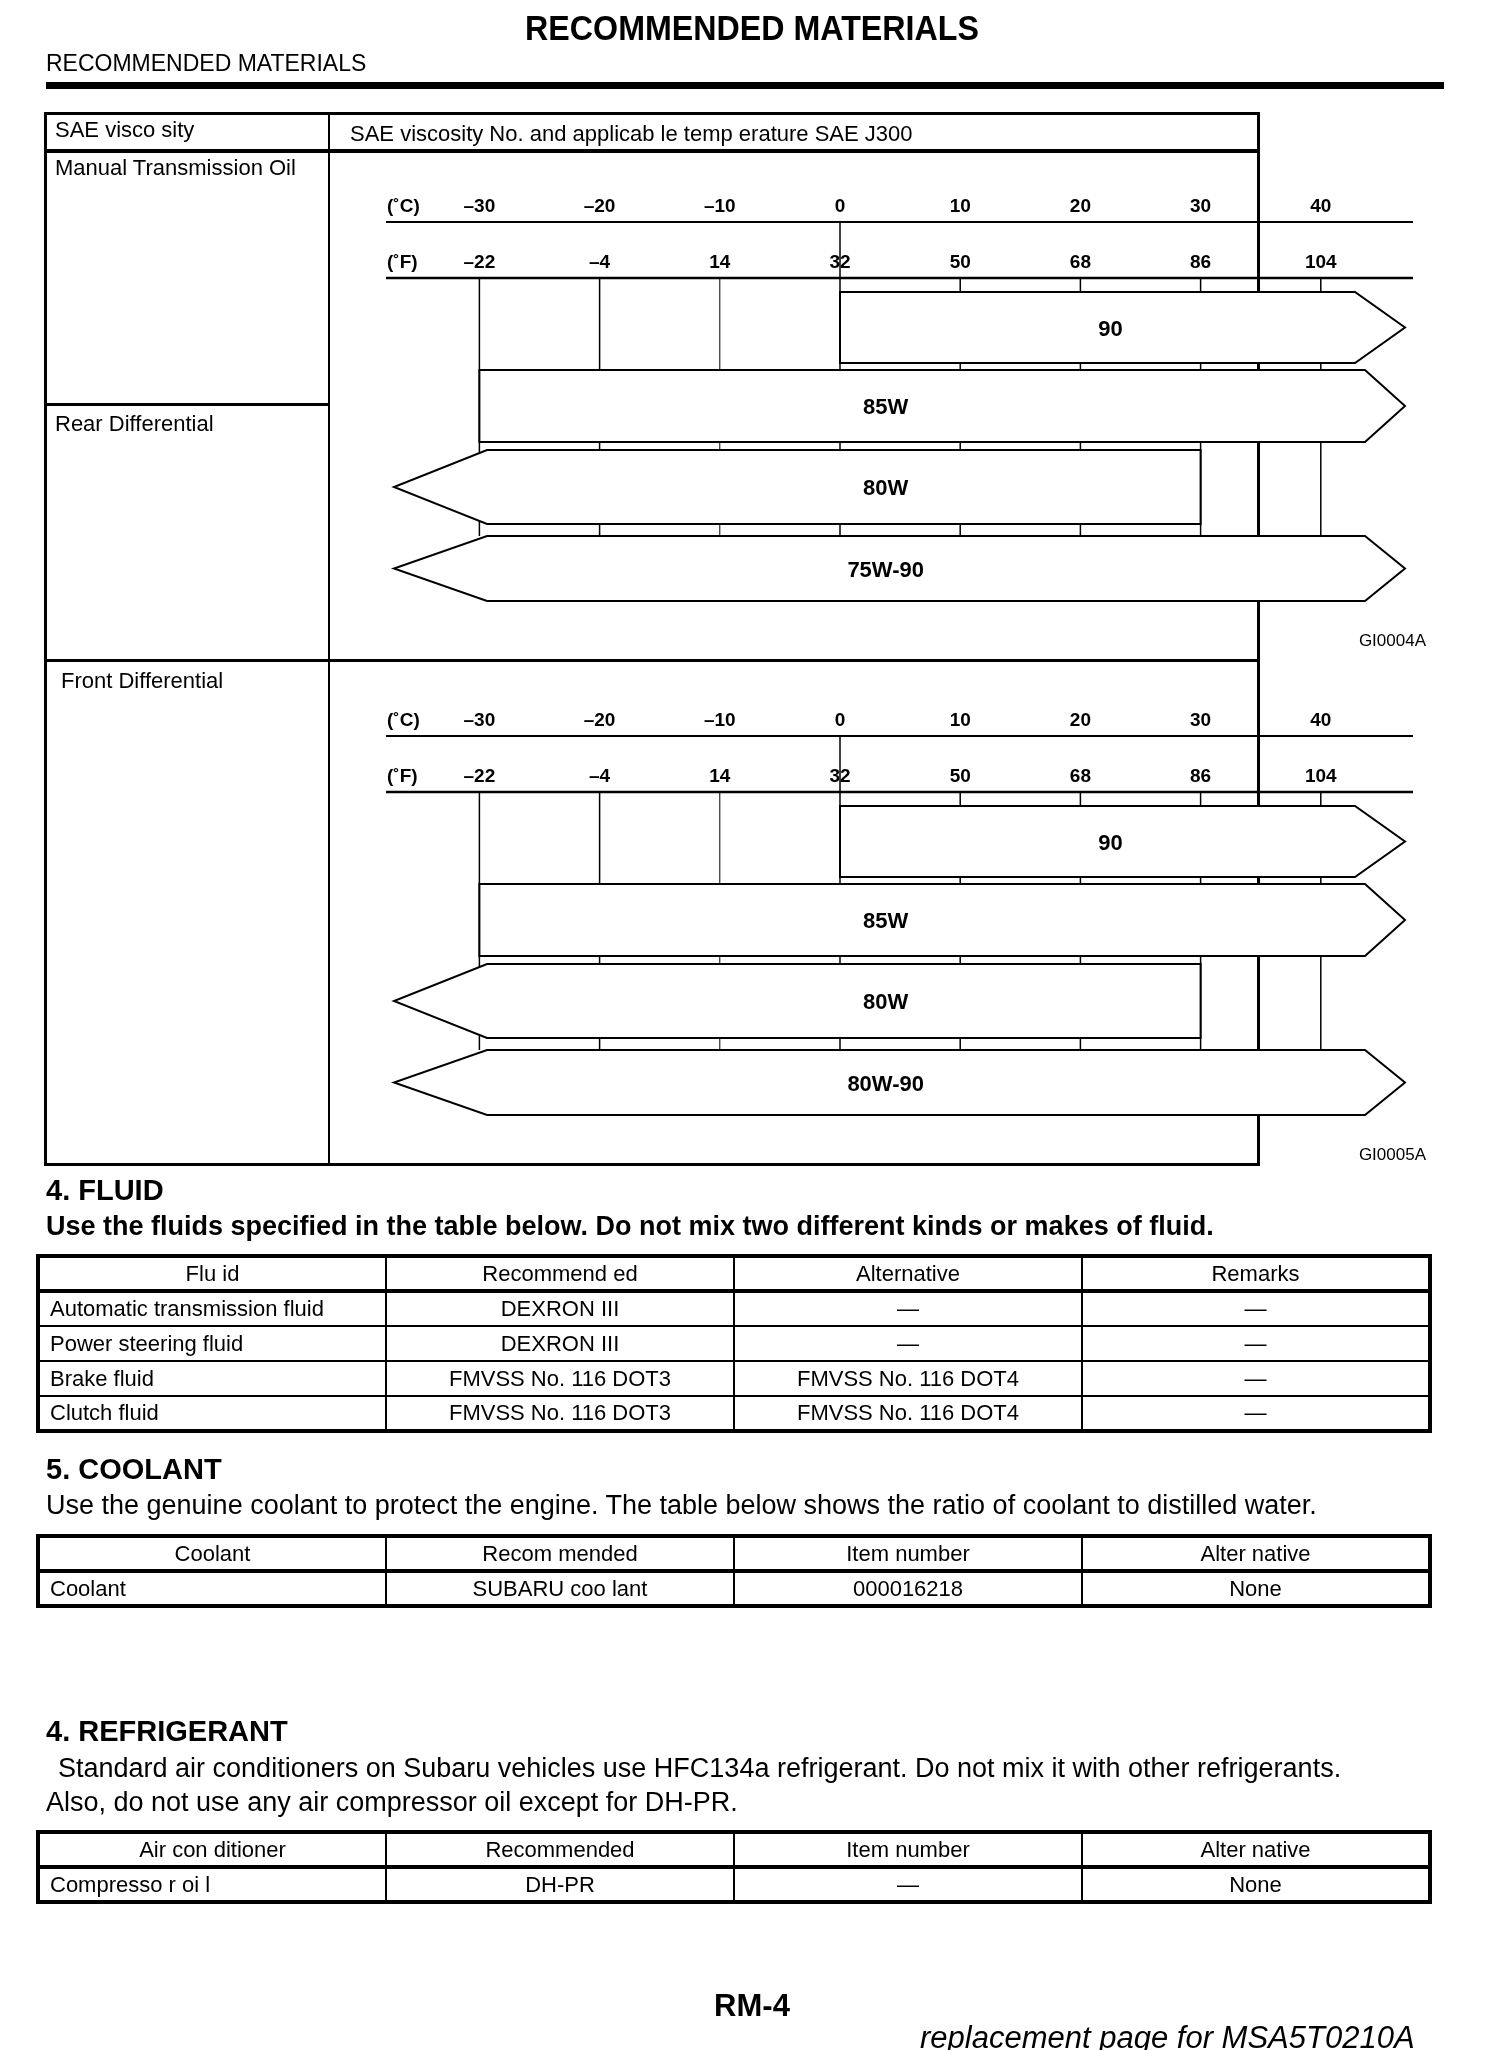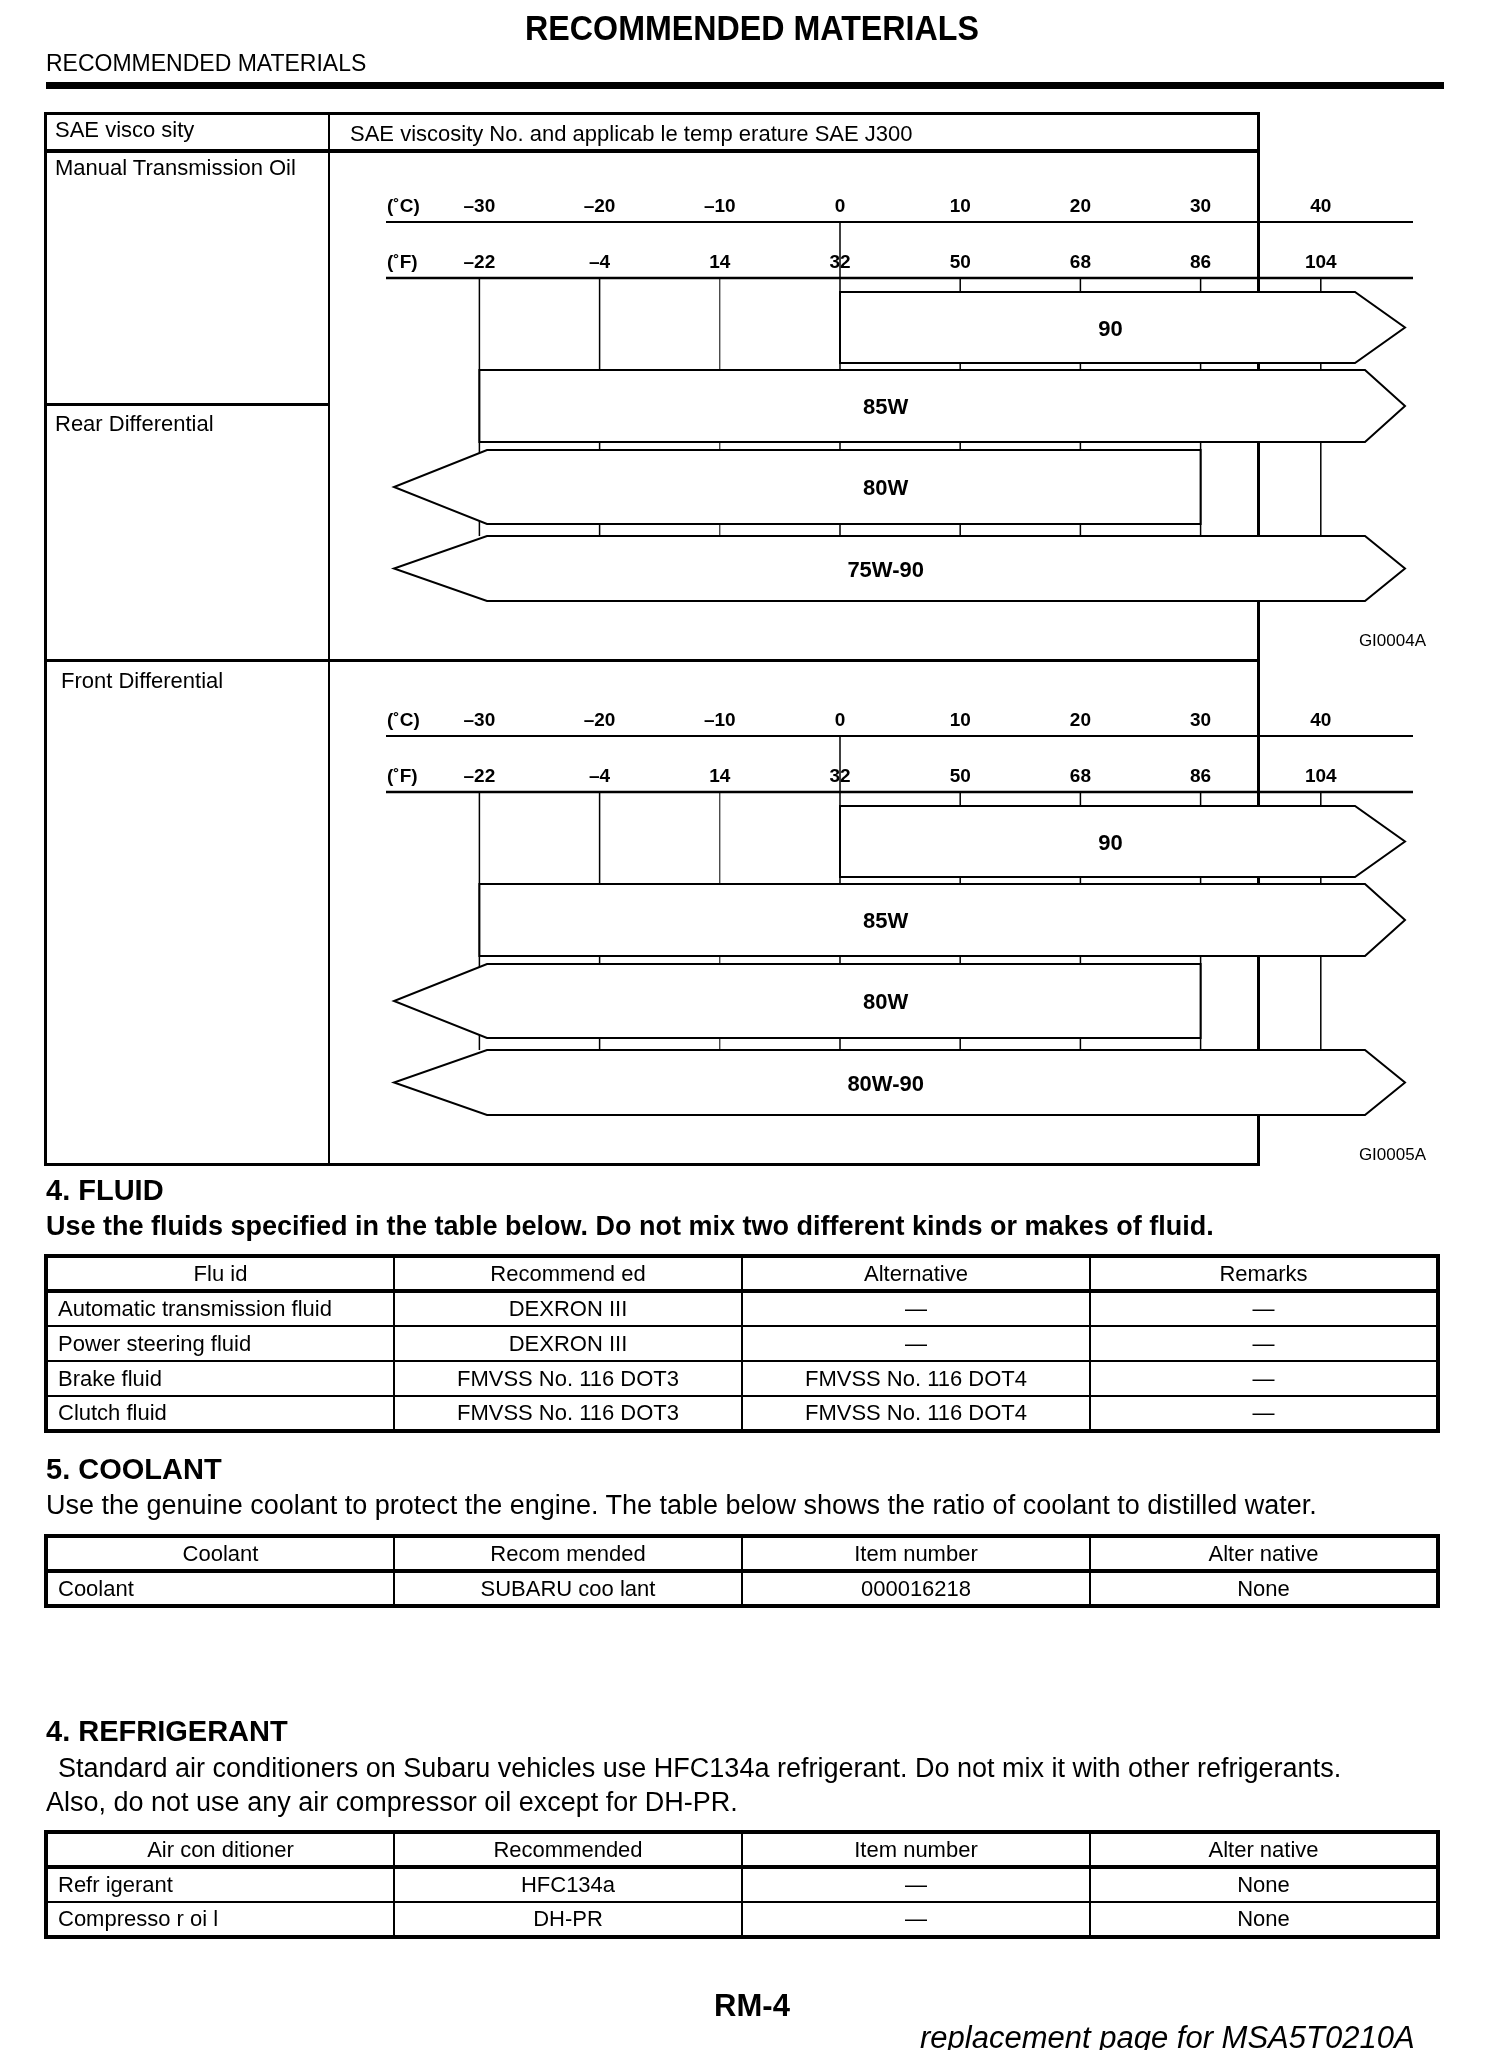--- a/index.html
+++ b/index.html
@@ -16,21 +16,21 @@
   .visc .hdr { position: absolute; left: 0; top: 0; right: 0; height: 34px; border-bottom: 4px solid #000; }
   .visc .coldiv { position: absolute; left: 281px; top: 0; bottom: 0; width: 2px; background: #000; }
   .cell-text { position: absolute; font-size: 22px; white-space: nowrap; }
   .rowline { position: absolute; height: 3px; background: #000; }
   .chart-svg { position: absolute; left: 0; top: 0; }
 
   
   .sec-h { left: 46px; font-size: 29px; font-weight: bold; }
   .sec-p { left: 46px; font-size: 27px; white-space: nowrap; }
 
-  table.dt { position: absolute; left: 44px; width: 1396px; border-collapse: collapse; table-layout: fixed;
+  table.dt { position: absolute; left: 36px; width: 1396px; border-collapse: collapse; table-layout: fixed;
              font-size: 22px; border: 4px solid #000; }
   table.dt td, table.dt th { border: 2px solid #000; padding: 0 10px; font-weight: normal; white-space: nowrap; }
   table.dt tr { height: 35px; }
   table.dt th { text-align: center; border-bottom: 4px solid #000; }
   table.dt td.c { text-align: center; }
   table.dt td.l { text-align: left; }
   table.dt tr.thick td { border-bottom: 4px solid #000; }
 
   .page-num { left: 0; width: 1504px; top: 1988px; text-align: center; font-size: 31px; font-weight: bold; }
   .replacement { left: 920px; top: 2020px; font-size: 31px; font-style: italic; white-space: nowrap; }
@@ -211,26 +211,20 @@
       <col style="width:25%">
     </colgroup>
   <tbody>
       <tr>
     <th>Air con ditioner</th>
     <th>Recommended</th>
     <th>Item number</th>
     <th>Alter native</th>
   </tr>
   <tr>
-    <td class="l">Refr igerant</td>
-    <td class="c">HFC134a</td>
-    <td class="c">—</td>
-    <td class="c">None</td>
-  </tr>
-  <tr>
     <td class="l">Compresso r oi l</td>
     <td class="c">DH-PR</td>
     <td class="c">—</td>
     <td class="c">None</td>
   </tr>
 </tbody>
   </table>
 
 <div class="abs page-num">RM-4</div>
 <div class="abs replacement">replacement page for MSA5T0210A</div>

